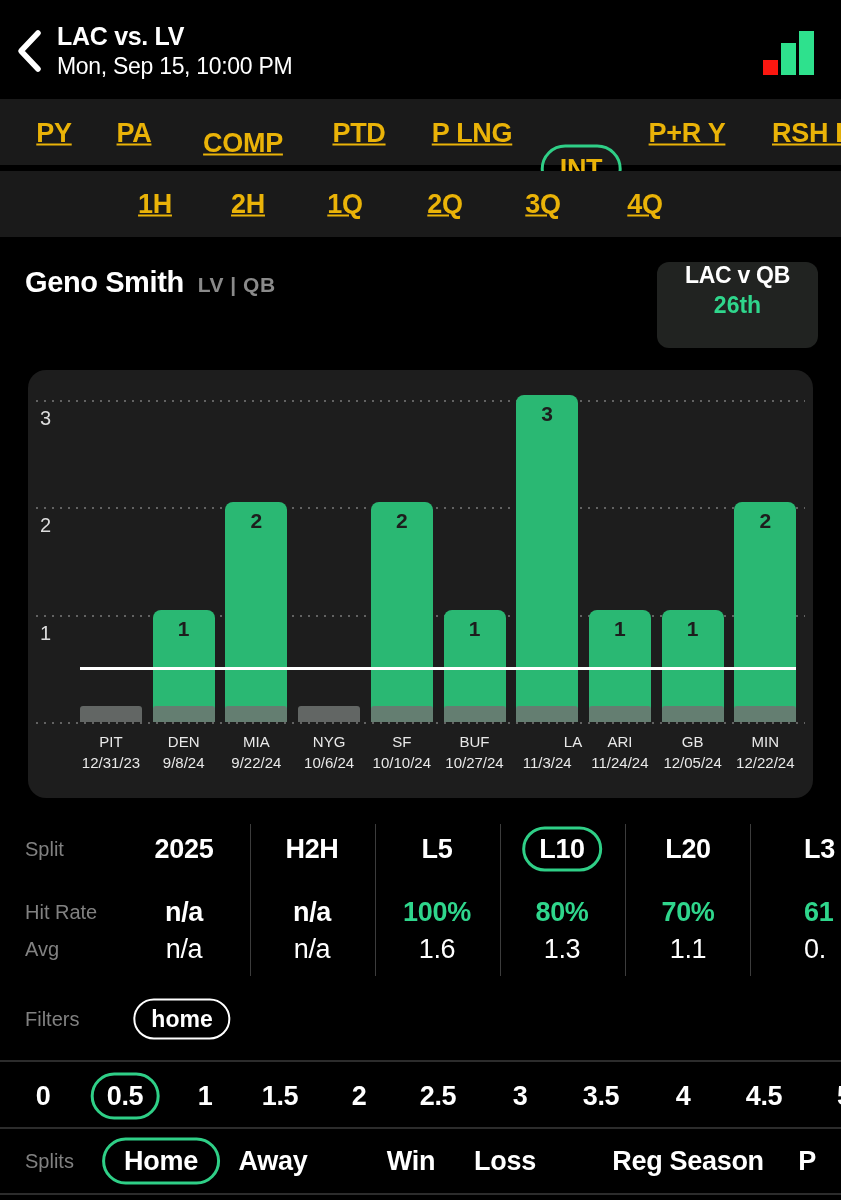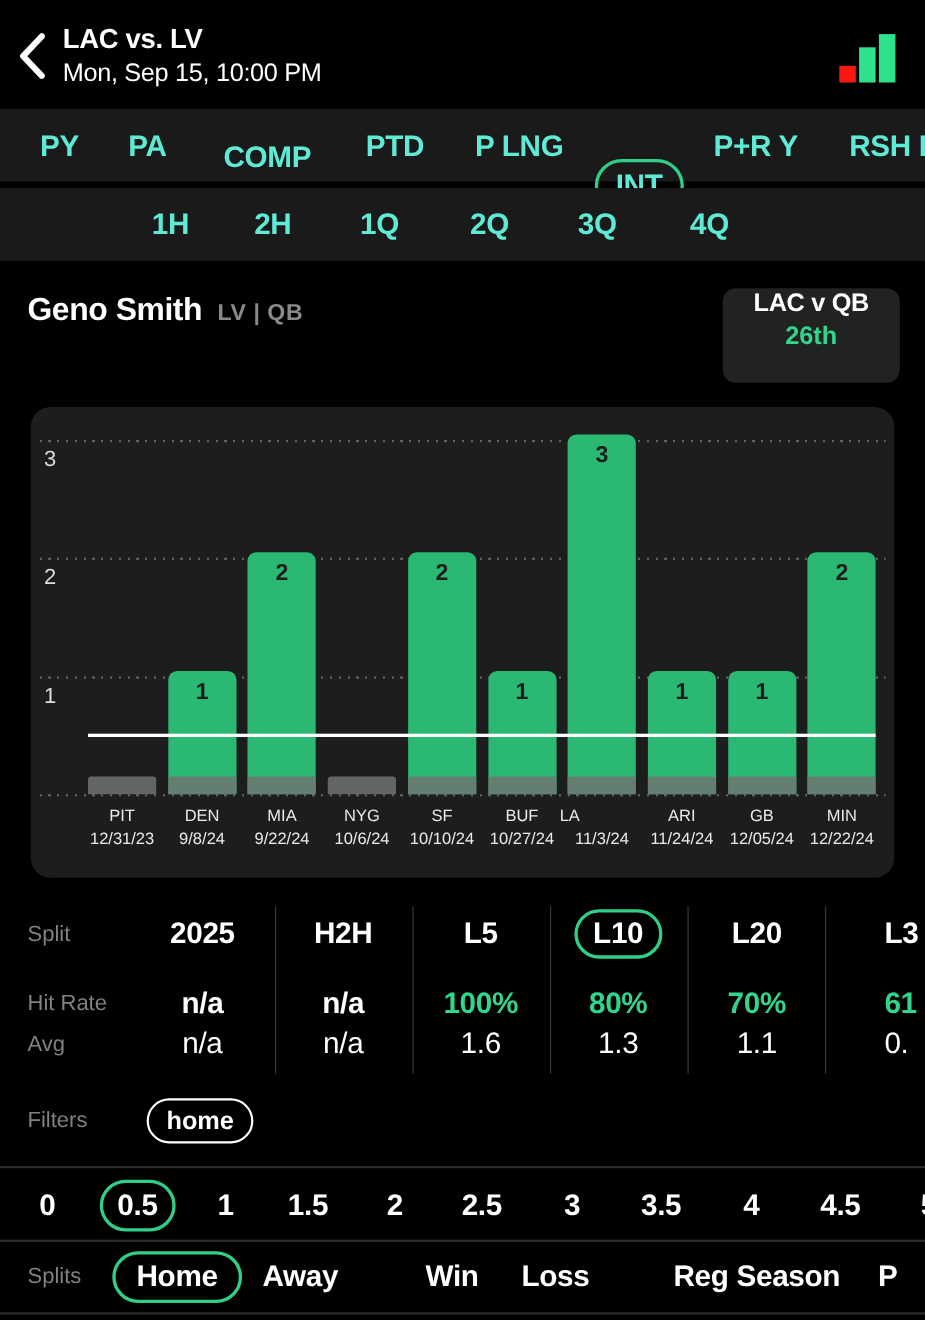--- a/index.html
+++ b/index.html
@@ -9,21 +9,21 @@
   .vctr{position:absolute;transform:translateY(-50%);white-space:nowrap;}
 
   
   .hdr-title{position:absolute;left:57px;top:22px;font-size:25px;font-weight:700;letter-spacing:-0.3px;}
   .hdr-sub{position:absolute;left:57px;top:53px;font-size:23px;font-weight:400;letter-spacing:-0.3px;}
   .backbtn{position:absolute;left:12px;top:26px;width:36px;height:50px;cursor:pointer;}
   .minibar{position:absolute;}
 
   
   .strip{position:absolute;left:0;width:841px;height:66px;background:#1a1a1a;}
-  .tab{font-size:27px;font-weight:700;color:#5eead4;letter-spacing:-0.3px;}
+  .tab{font-size:27px;font-weight:700;color:#eab308;letter-spacing:-0.3px;text-decoration:underline;}
   .pill-green{border:3px solid #2fcf87;border-radius:26px;padding:6px 16px;}
   .pill-white{border:2px solid #ffffff;border-radius:22px;padding:5px 16px;}
 
   
   .pname{position:absolute;left:25px;top:266px;font-size:29px;font-weight:800;letter-spacing:-0.4px;}
   .ppos{font-size:21px;font-weight:600;color:#8a8a8a;margin-left:14px;letter-spacing:0.5px;}
   .odds{position:absolute;left:25px;top:309px;font-size:28px;font-weight:500;letter-spacing:-0.3px;}
   .odds .ov{color:#2fd68c;font-weight:600;margin-left:28px;}
   .odds .un{color:#f25f5e;font-weight:600;margin-left:29px;}
   .odds .num{margin-left:9px;}
@@ -137,21 +137,21 @@
       <div class="bar" style="left: 415.5px; top: 239.7px; width: 62px; height: 112.3px;">
         <div class="barval">1</div>
       </div>
       <div class="stub" style="left: 415.5px; top: 336px; width: 62px;"></div>
       <div class="xteam" style="left: 410.5px;">BUF</div>
       <div class="xdate" style="left: 410.5px;">10/27/24</div>
       <div class="bar" style="left: 488.2px; top: 25.1px; width: 62px; height: 326.9px;">
         <div class="barval">3</div>
       </div>
       <div class="stub" style="left: 488.2px; top: 336px; width: 62px;"></div>
-      <div class="xteam" style="left: 454px;">LA</div>
+      <div class="xteam" style="left: 509px;">LA</div>
       <div class="xdate" style="left: 483.2px;">11/3/24</div>
       <div class="bar" style="left: 560.9px; top: 239.7px; width: 62px; height: 112.3px;">
         <div class="barval">1</div>
       </div>
       <div class="stub" style="left: 560.9px; top: 336px; width: 62px;"></div>
       <div class="xteam" style="left: 555.9px;">ARI</div>
       <div class="xdate" style="left: 555.9px;">11/24/24</div>
       <div class="bar" style="left: 633.6px; top: 239.7px; width: 62px; height: 112.3px;">
         <div class="barval">1</div>
       </div>

